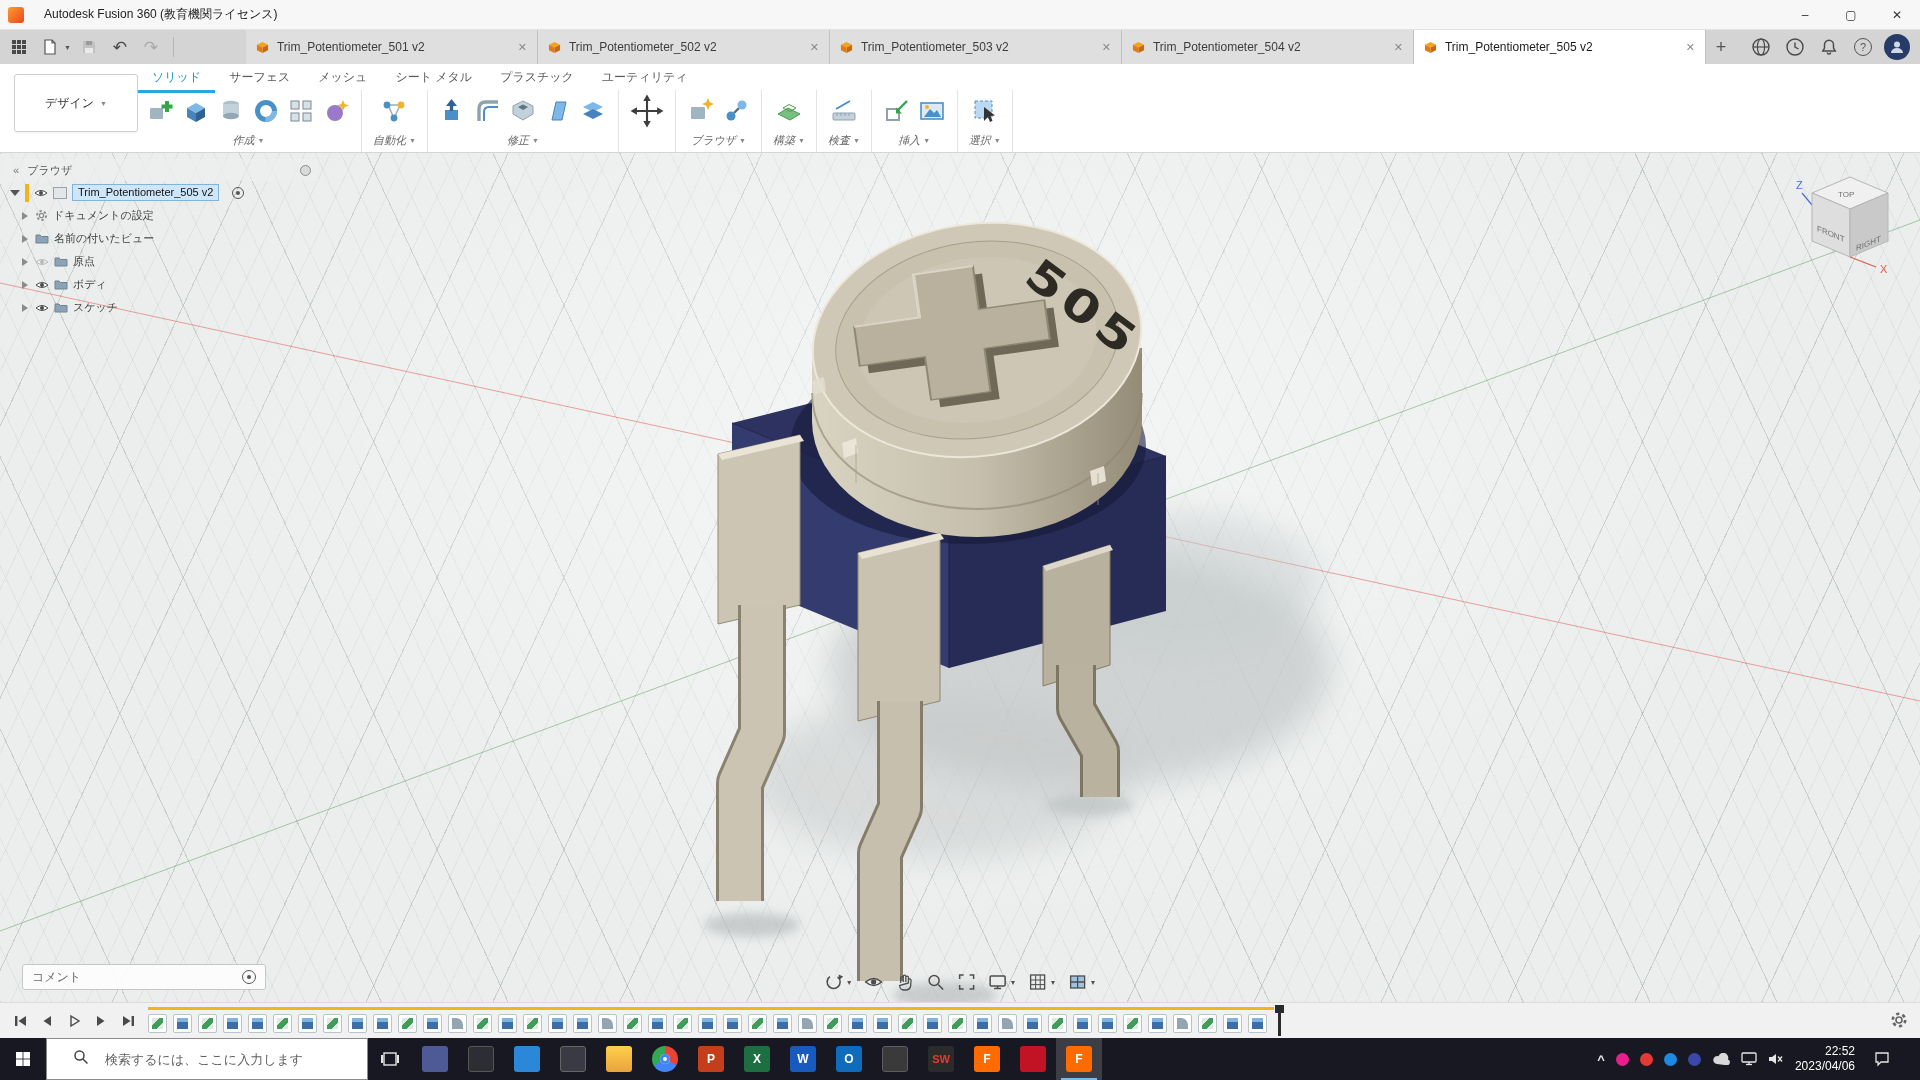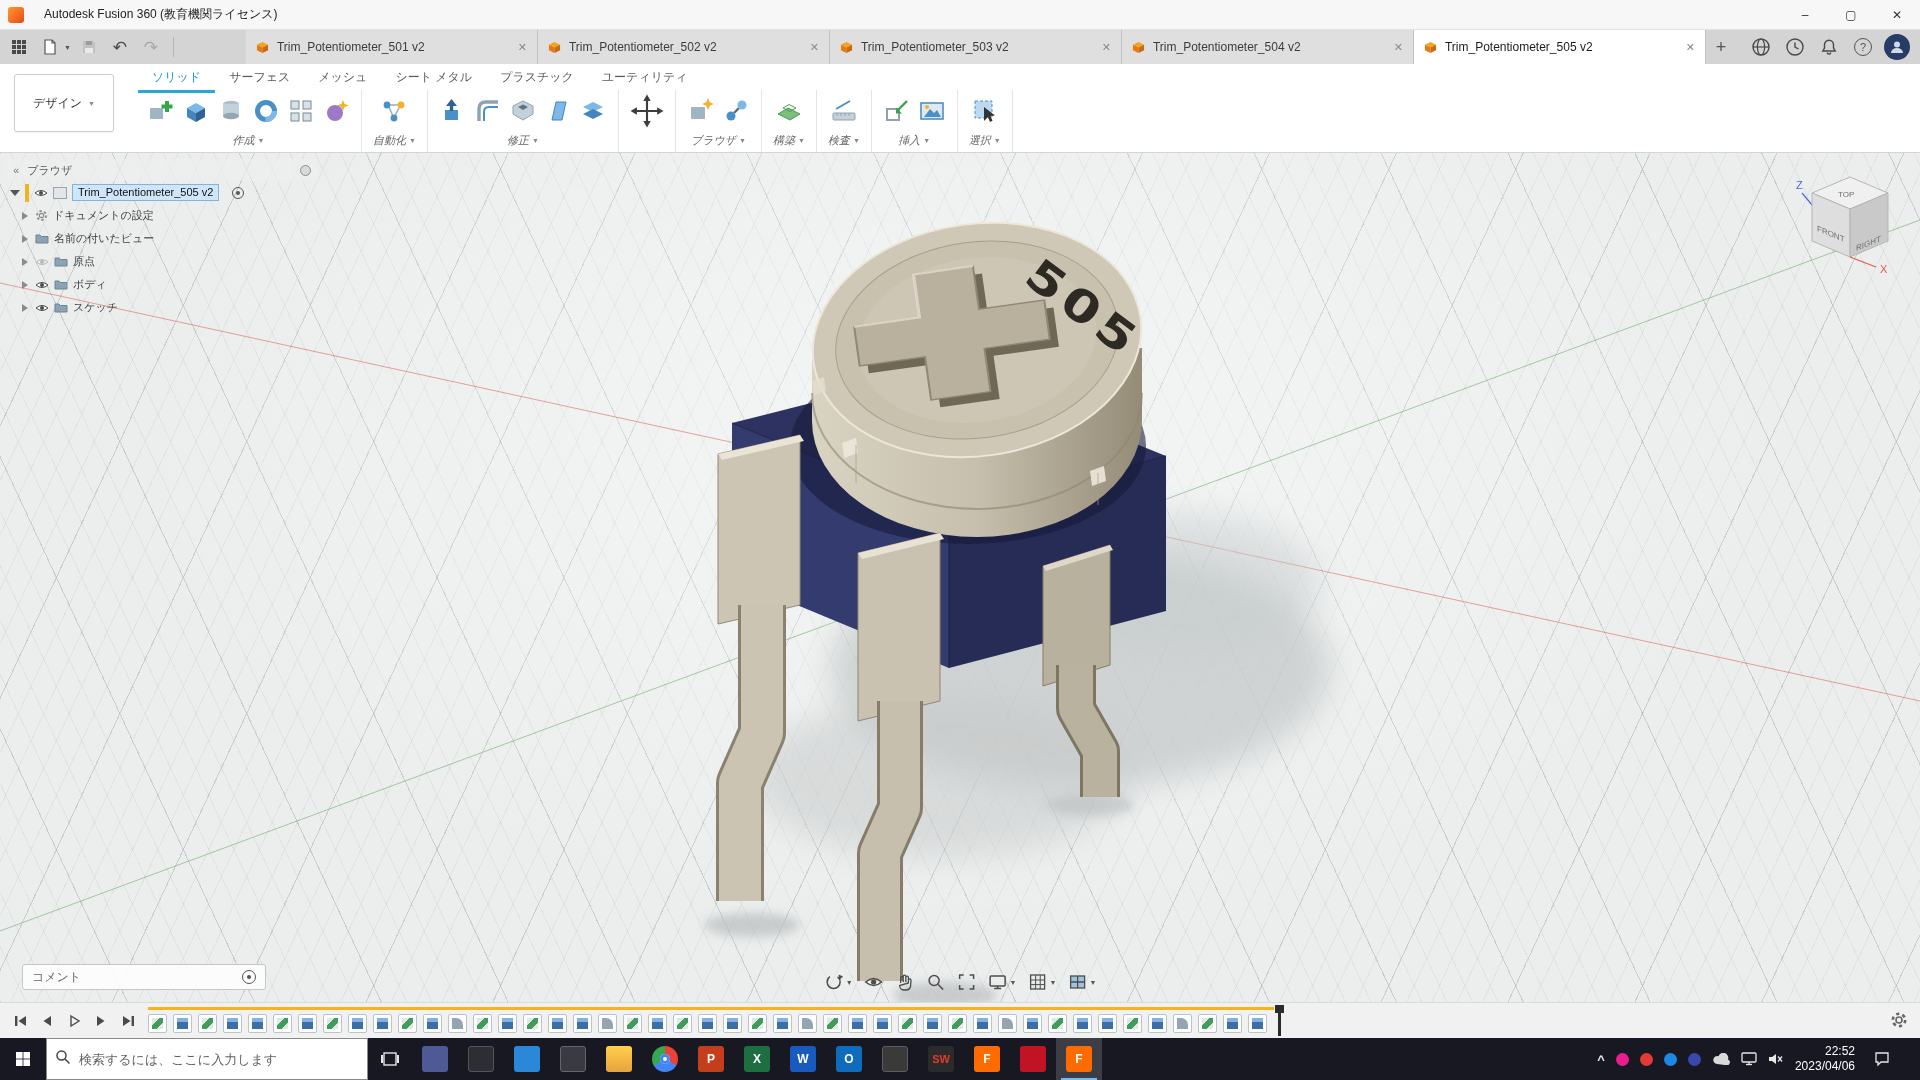--- a/index.html
+++ b/index.html
@@ -37,21 +37,21 @@
   .tab-right { margin-left:auto; display:flex; align-items:center; gap:8px; padding-right:10px; }
   .tr-btn { width:26px; height:26px; display:flex; align-items:center; justify-content:center; }
   .help-circle { width:18px; height:18px; border:1.5px solid #555; border-radius:50%;
                  display:flex; align-items:center; justify-content:center; font-size:11px; color:#555; }
   .avatar { width:26px; height:26px; border-radius:50%; background:#263b66; display:flex;
             align-items:center; justify-content:center; }
 
   
   .ribbon { position:absolute; top:64px; left:0; width:1920px; height:89px; background:#fff;
             border-bottom:1px solid #d5d5d5; }
-  .design-dd { position:absolute; left:14px; top:10px; width:100px; height:58px;
+  .design-dd { position:absolute; left:14px; top:10px; width:124px; height:58px;
                border:1px solid #cfcfcf; border-radius:3px; background:#fff; display:flex;
                align-items:center; justify-content:center; gap:6px; font-size:12px; color:#333;
                box-shadow:0 1px 2px rgba(0,0,0,.06); }
   .dd-caret, .tg-caret { font-size:7px; color:#888; }
   .env-tabs { position:absolute; left:138px; top:2px; display:flex; }
   .env-tab { padding:3px 14px 4px; font-size:12px; color:#5a5a5a; border-bottom:3px solid transparent; }
   .env-tab.active { color:#1796cb; border-bottom-color:#29a8df; }
   .tool-groups { position:absolute; left:136px; top:26px; display:flex; align-items:stretch; height:62px; }
   .tool-group { display:flex; flex-direction:column; align-items:center; padding:0 11px;
                 border-right:1px solid #e4e4e4; }
@@ -129,21 +129,21 @@
   .tl-fillet::after { background:#93a5b1; border-radius:0 7px 0 0; }
   .tl-marker { position:absolute; left:1278px; top:2px; width:3px; height:31px; background:#2b2b2b; }
   .tl-marker::before { content:""; position:absolute; top:0; left:-3px; width:9px; height:8px; background:#2b2b2b; }
   .tl-gear { position:absolute; right:12px; top:8px; display:flex; }
 
   
   .taskbar { position:absolute; top:1038px; left:0; width:1920px; height:42px; background:#171822;
              display:flex; align-items:stretch; color:#fff; }
   .tb-start { width:46px; display:flex; align-items:center; justify-content:center; }
   .tb-search { width:322px; background:#fff; border:1px solid #8a8a8a; display:flex; align-items:center;
-               gap:8px; padding:0 8px; }
+               gap:16px; padding:0 26px; }
   .tb-search input { border:none; outline:none; font-size:13px; color:#333; width:100%; background:transparent; }
   .tb-search input::placeholder { color:#5f5f5f; }
   .tb-taskview { width:44px; display:flex; align-items:center; justify-content:center; }
   .tb-apps { display:flex; align-items:stretch; }
   .tb-app { width:46px; display:flex; align-items:center; justify-content:center; position:relative; }
   .tb-app.active { background:rgba(255,255,255,.16); }
   .tb-app.active::after { content:""; position:absolute; bottom:0; left:5px; right:5px; height:2px; background:#76b9ed; }
   .tb-glyph { width:26px; height:26px; border-radius:3px; display:flex; align-items:center;
               justify-content:center; font-size:12px; font-weight:bold; color:#fff; }
   .app-photos .tb-glyph { background:#4d5a96; }

